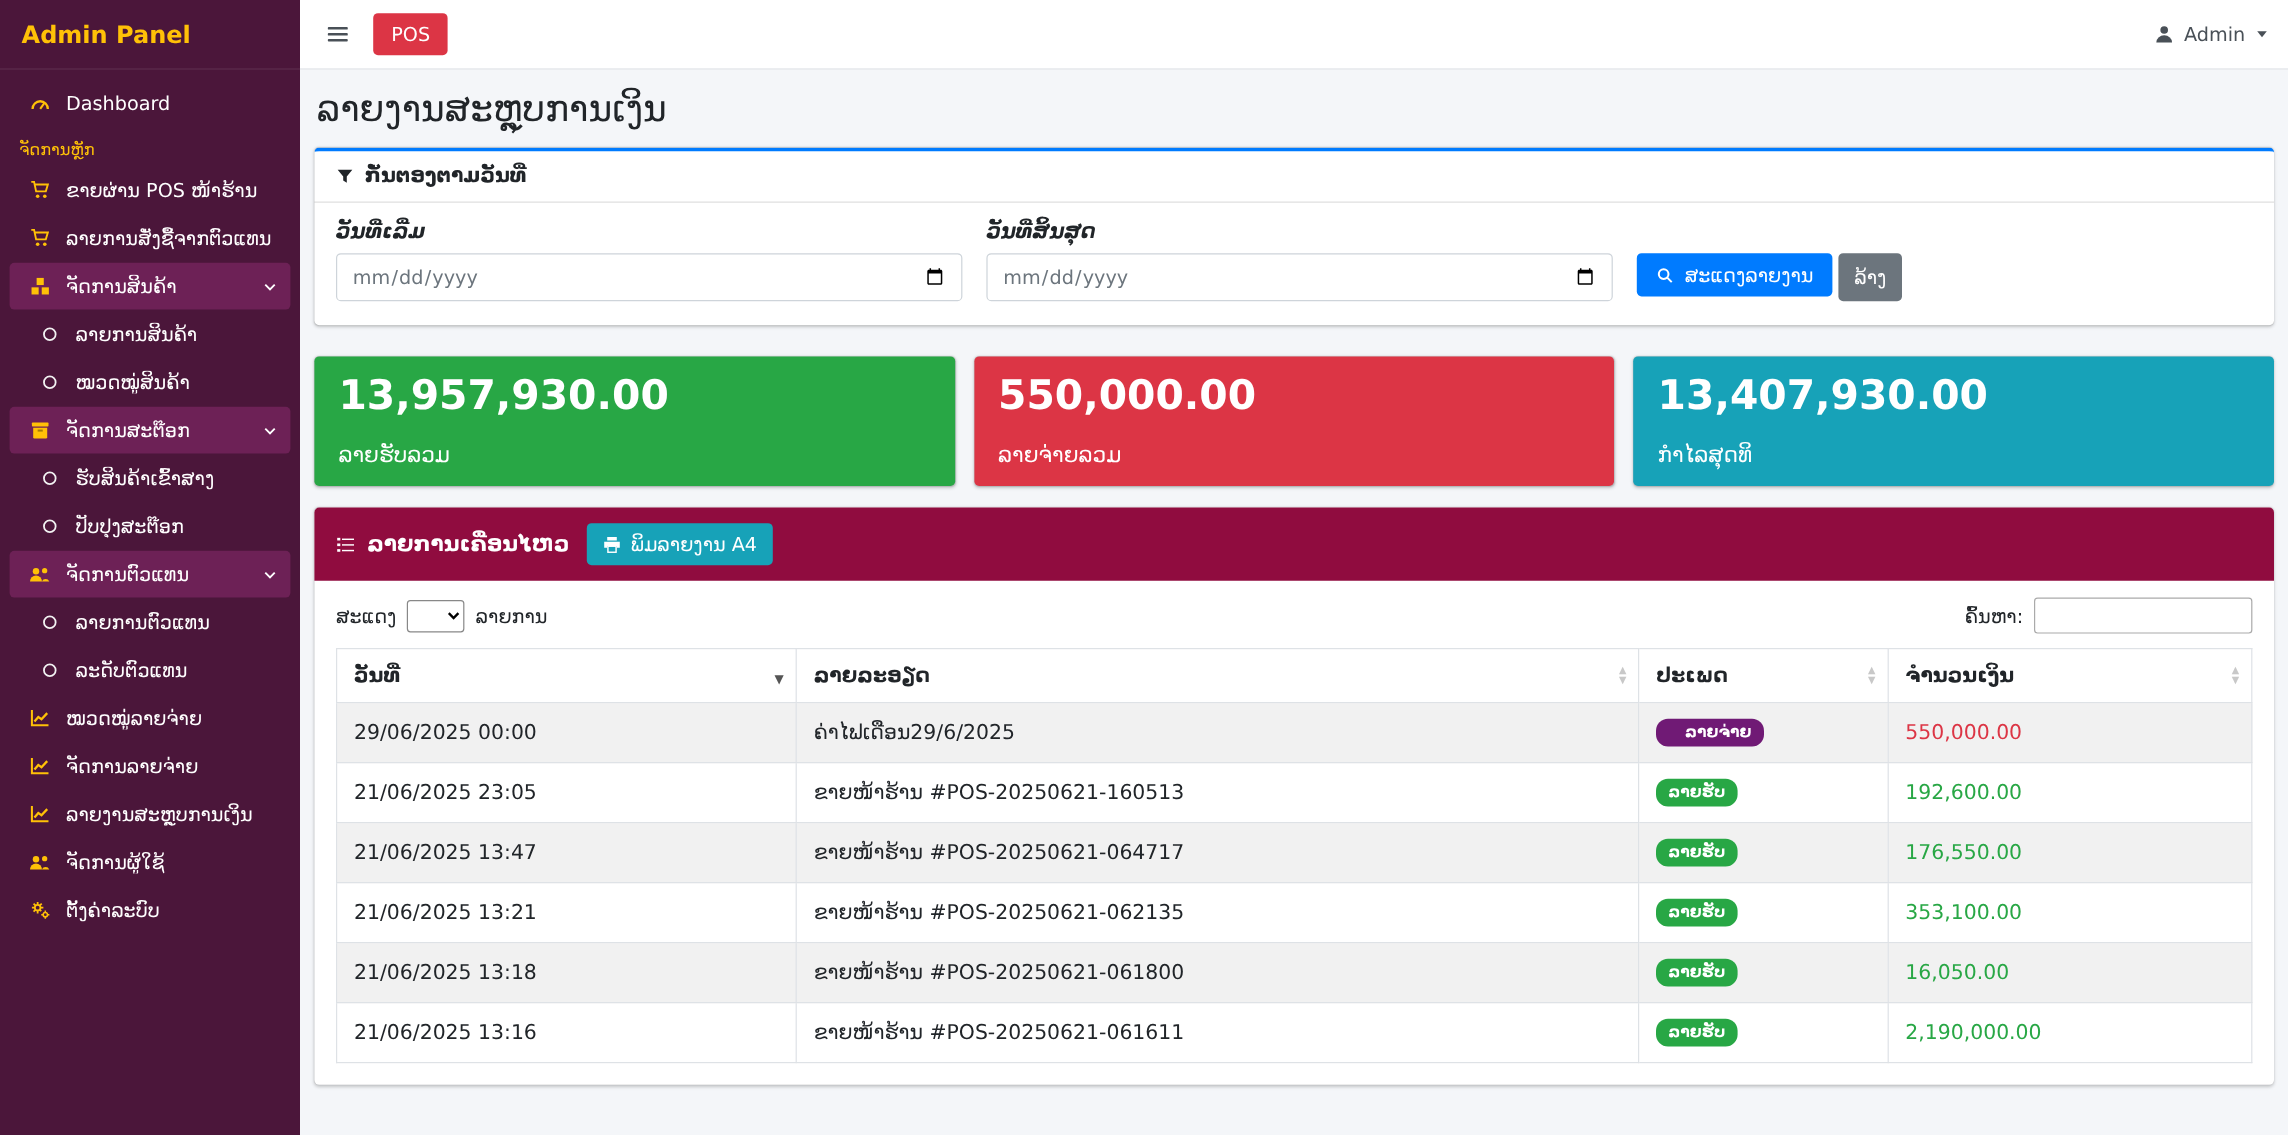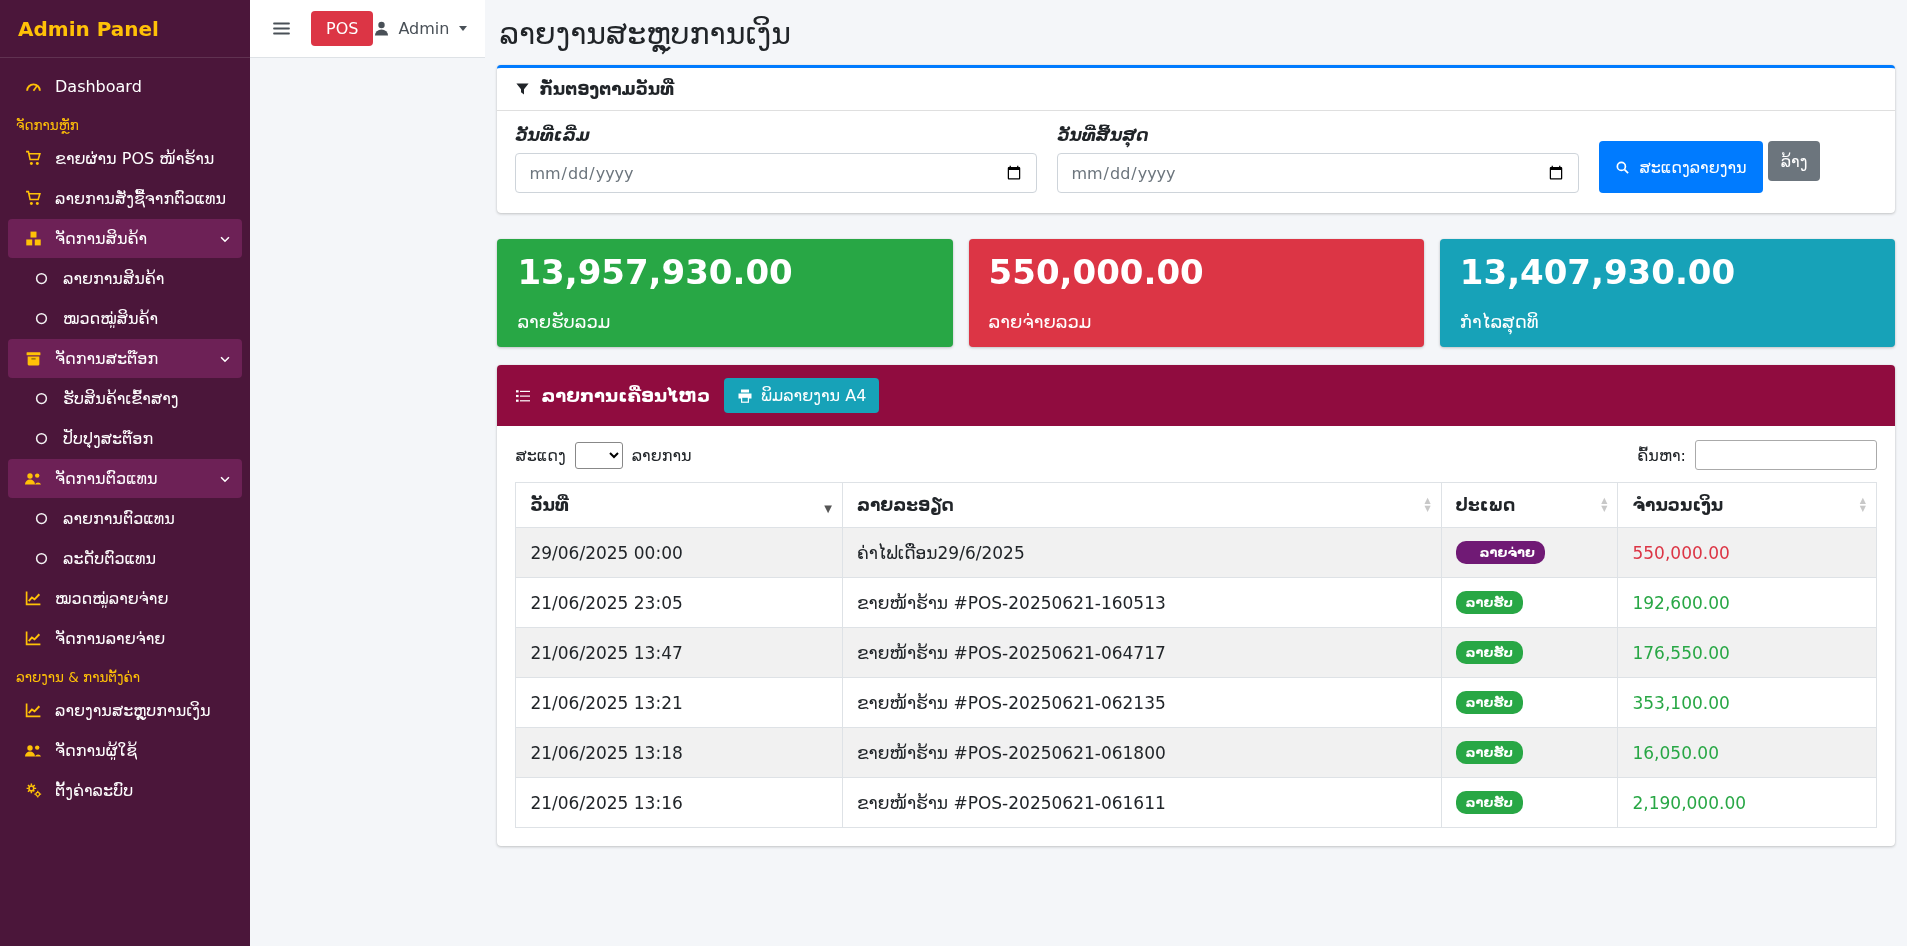--- a/index.html
+++ b/index.html
@@ -21,21 +21,21 @@
                color:#fff; font-size:16px; text-decoration:none; white-space:nowrap; overflow:hidden; cursor:pointer; }
   .menu-item .mi-icon { width:26px; flex:0 0 26px; display:flex; align-items:center; justify-content:center;
                         color:#ffc107; margin-right:9px; }
   .menu-item.sub { padding-left:20px; }
   .menu-item.sub .mi-icon { color:#f2f2f2; }
   .menu-item.parent { background:#6d2156; }
   .mi-chev { margin-left:auto; color:#fff; display:flex; }
   .mi-label { overflow:hidden; text-overflow:ellipsis; }
 
   
-  .main { flex:1; display:flex; flex-direction:row; overflow:hidden; }
+  .main { flex:1; display:flex; flex-direction:column; overflow:hidden; }
   .topbar { height:58px; flex:0 0 58px; background:#fff; border-bottom:1px solid #dee2e6;
             display:flex; align-items:center; justify-content:space-between; padding:0 18px; }
   .topbar-left { display:flex; align-items:center; gap:16px; }
   .hamburger { background:none; border:none; color:#495057; display:flex; padding:4px; cursor:pointer; }
   .pos-btn { background:#dc3545; color:#fff; border-radius:4px; padding:8px 15px; font-size:16px; text-decoration:none; cursor:pointer; }
   .user-menu { display:flex; align-items:center; gap:8px; color:#495057; font-size:16px; cursor:pointer; }
   .caret-down { width:0; height:0; border-left:4.5px solid transparent; border-right:4.5px solid transparent;
                 border-top:5px solid #495057; margin-left:2px; }
 
   .content { flex:1; overflow:hidden; padding:6px 12px 0; }
@@ -46,21 +46,21 @@
   .filter-card { background:#fff; border-top:3px solid #007bff; border-radius:4px; }
   .filter-header { padding:11px 18px; border-bottom:1px solid rgba(0,0,0,.125); display:flex; align-items:center; gap:9px;
                    font-weight:700; font-size:17px; }
   .filter-body { padding:14px 18px 20px; display:flex; align-items:flex-end; gap:20px; }
   .form-group { width:522px; }
   .form-group label { display:block; font-weight:700; font-size:17px; margin-bottom:8px;font-style:italic; }
   .date-input { width:100%; height:40px; border:1px solid #ced4da; border-radius:4px; padding:0 12px;
                 font-size:16px; color:#6c757d; font-family:inherit; background:#fff; }
   .filter-actions { display:flex; gap:5px; }
   .btn { border:none; cursor:pointer; font-family:inherit; }
-  .btn-primary { height:52px; background:#007bff; color:#fff; border-radius:4px; font-size:16px; padding:0 16px;
+  .btn-primary { height:36px; background:#007bff; color:#fff; border-radius:4px; font-size:16px; padding:0 16px;
                  display:flex; align-items:center; gap:9px; }
   .btn-secondary { height:40px; background:#6c757d; color:#fff; border-radius:4px; font-size:16px; padding:0 13px; }
 
   
   .stats-row { display:flex; gap:16px; margin-top:26px; }
   .stat-card { flex:1; height:108px; border-radius:4px; padding:15px 20px; color:#fff;
                display:flex; flex-direction:column; justify-content:space-between; }
   .stat-value { font-size:34px; font-weight:700; line-height:1.1; }
   .stat-label { font-size:18px; }
 
@@ -245,21 +245,20 @@
         </a>
         <a class="menu-item link">
           <span class="mi-icon">
             <svg viewBox="0 0 16 16" width="17" height="17">
               <path d="M1.5 1.5v12h13" fill="none" stroke="currentColor" stroke-width="1.6"></path>
               <polyline points="3.5,10.5 6.5,7 9,8.8 13.5,4" fill="none" stroke="currentColor" stroke-width="1.8"></polyline>
             </svg>
           </span>
           <span class="mi-label">ຈັດການລາຍຈ່າຍ</span>
         </a>
-        <div class="menu-section">ລາຍງານ &amp; ການຕັ້ງຄ່າ</div>
         <a class="menu-item link">
           <span class="mi-icon">
             <svg viewBox="0 0 16 16" width="17" height="17">
               <path d="M1.5 1.5v12h13" fill="none" stroke="currentColor" stroke-width="1.6"></path>
               <polyline points="3.5,10.5 6.5,7 9,8.8 13.5,4" fill="none" stroke="currentColor" stroke-width="1.8"></polyline>
             </svg>
           </span>
           <span class="mi-label">ລາຍງານສະຫຼຸບການເງິນ</span>
         </a>
         <a class="menu-item link">

